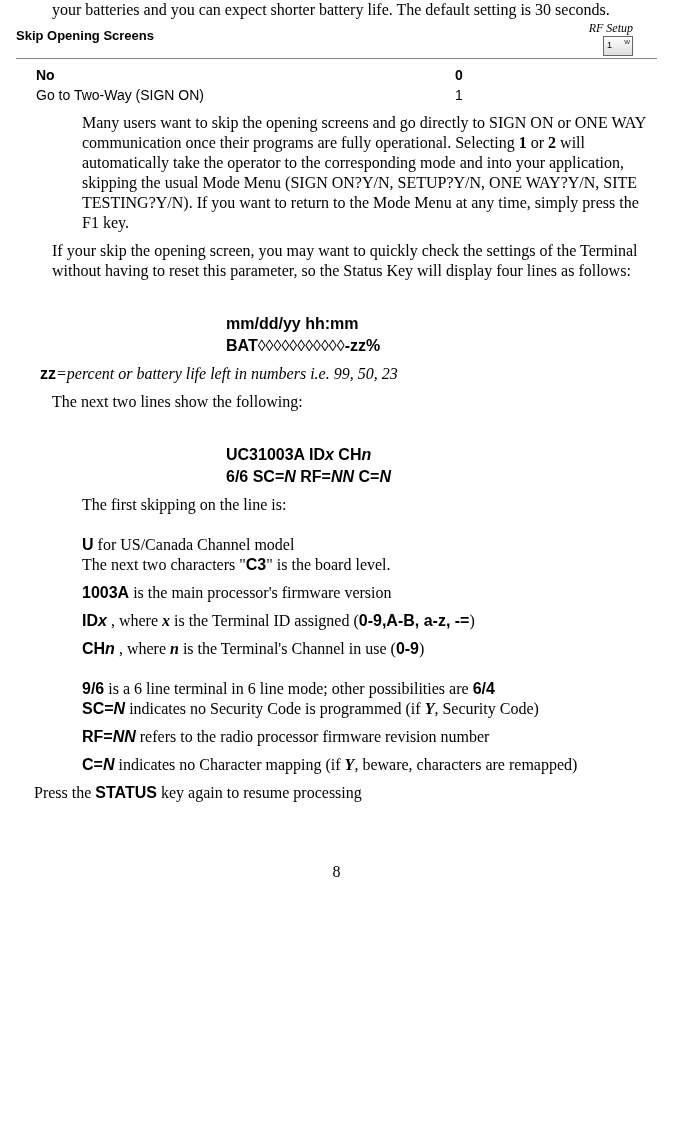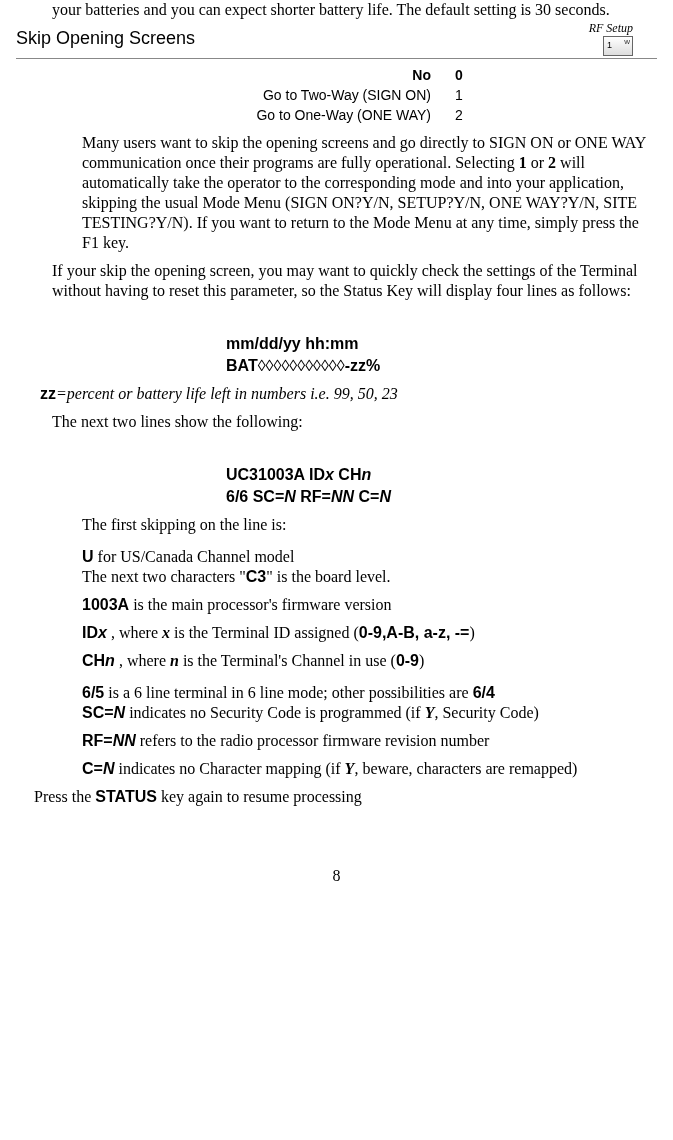--- a/index.html
+++ b/index.html
@@ -22,22 +22,22 @@
   .heading-row {
     display: flex;
     align-items: flex-start;
     justify-content: space-between;
     border-bottom: 1px solid #888;
     padding-bottom: 2px;
     margin-top: 8px;
   }
   h2.section-heading {
     font-family: Arial, Helvetica, sans-serif;
-    font-weight: normal;
-    font-size: 18px;
+    font-weight: bold;
+    font-size: 13px;
     margin: 0;
   }
   .rf-setup-block {
     position: relative;
     text-align: right;
     padding-right: 24px;
     line-height: 1;
     margin-top: -6px;
   }
   .rf-setup-label {
@@ -68,21 +68,20 @@
     color: #333;
   }
   table.options {
     border-collapse: collapse;
     margin: 6px 0 6px 4px;
     font-family: Arial, Helvetica, sans-serif;
     font-size: 14px;
   }
   table.options td {
     padding: 2px 8px 2px 16px;
-    text-align: right;
   }
   table.options td.k {
     width: 395px;
   }
   .ind1 { margin-left: 36px; }
   .ind2 { margin-left: 66px; }
   p { margin: 8px 0; line-height: 1.25; }
   .mono-center {
     font-family: Arial, Helvetica, sans-serif;
     font-weight: bold;
@@ -94,21 +93,21 @@
   .mono-center .it { font-style: italic; }
   .bold { font-weight: bold; }
   .ital { font-style: italic; }
   .arialb { font-family: Arial, Helvetica, sans-serif; font-weight: bold; }
   .pagenum {
     text-align: center;
     font-size: 16px;
     margin-top: 60px;
   }
   .zzline { margin-left: 24px; }
-  .tight { margin-top: 12px; margin-bottom: 4px; }
+  .tight { margin-top: 20px; margin-bottom: 4px; }
 </style>
 </head>
 <body>
 
 <div class="page">
 
   <p class="intro">your batteries and you can expect shorter battery life. The default setting is 30 seconds.</p>
 
   <div class="heading-row">
     <h2 class="section-heading">Skip Opening Screens</h2>
@@ -124,24 +123,20 @@
   <table class="options">
     <tbody>
         <tr>
       <td class="k arialb">No</td>
       <td class="arialb">0</td>
     </tr>
     <tr>
       <td class="k">Go to Two-Way (SIGN ON)</td>
       <td>1</td>
     </tr>
-    <tr>
-      <td class="k">Go to One-Way (ONE WAY)</td>
-      <td>2</td>
-    </tr>
   </tbody>
     </table>
 
   <p class="ind2">
     <span>Many users want to skip the opening screens and go directly to SIGN ON or ONE WAY communication once their programs are fully operational. Selecting </span><span class="bold">1</span><span> or </span><span class="bold">2</span><span> will automatically take the operator to the corresponding mode and into your application, skipping the usual Mode Menu (SIGN ON?Y/N, SETUP?Y/N, ONE WAY?Y/N, SITE TESTING?Y/N). If you want to return to the Mode Menu at any time, simply press the F1 key.</span>
   </p>
 
   <p class="ind1">If your skip the opening screen, you may want to quickly check the settings of the Terminal without having to reset this parameter, so the Status Key will display four lines as follows:</p>
 
   <div class="mono-center">
@@ -179,21 +174,21 @@
 
   <p class="ind2">
     <span class="arialb">ID</span><span class="arialb ital">x</span><span> , where </span><span class="bold ital">x</span><span> is the Terminal ID assigned (</span><span class="arialb">0-9,A-B, a-z, -=</span><span>)</span>
   </p>
 
   <p class="ind2">
     <span class="arialb">CH</span><span class="arialb ital">n</span><span> , where </span><span class="bold ital">n</span><span> is the Terminal's Channel in use  (</span><span class="arialb">0-9</span><span>)</span>
   </p>
 
   <p class="ind2 tight">
-    <span class="arialb">6/5</span><span> is a 6 line terminal in 6 line mode; other possibilities are </span><span class="arialb">6/4</span><br>
+    <span class="arialb">9/6</span><span> is a 6 line terminal in 6 line mode; other possibilities are </span><span class="arialb">6/4</span><br>
     <span class="arialb">SC=</span><span class="arialb ital">N</span><span> indicates no Security Code is programmed (if </span><span class="bold ital">Y</span><span>, Security Code)</span>
   </p>
 
   <p class="ind2">
     <span class="arialb">RF=</span><span class="arialb ital">NN</span><span> refers to the radio processor firmware revision number</span>
   </p>
 
   <p class="ind2">
     <span class="arialb">C=</span><span class="arialb ital">N</span><span> indicates no Character mapping (if </span><span class="bold ital">Y</span><span>, beware, characters are remapped)</span>
   </p>

